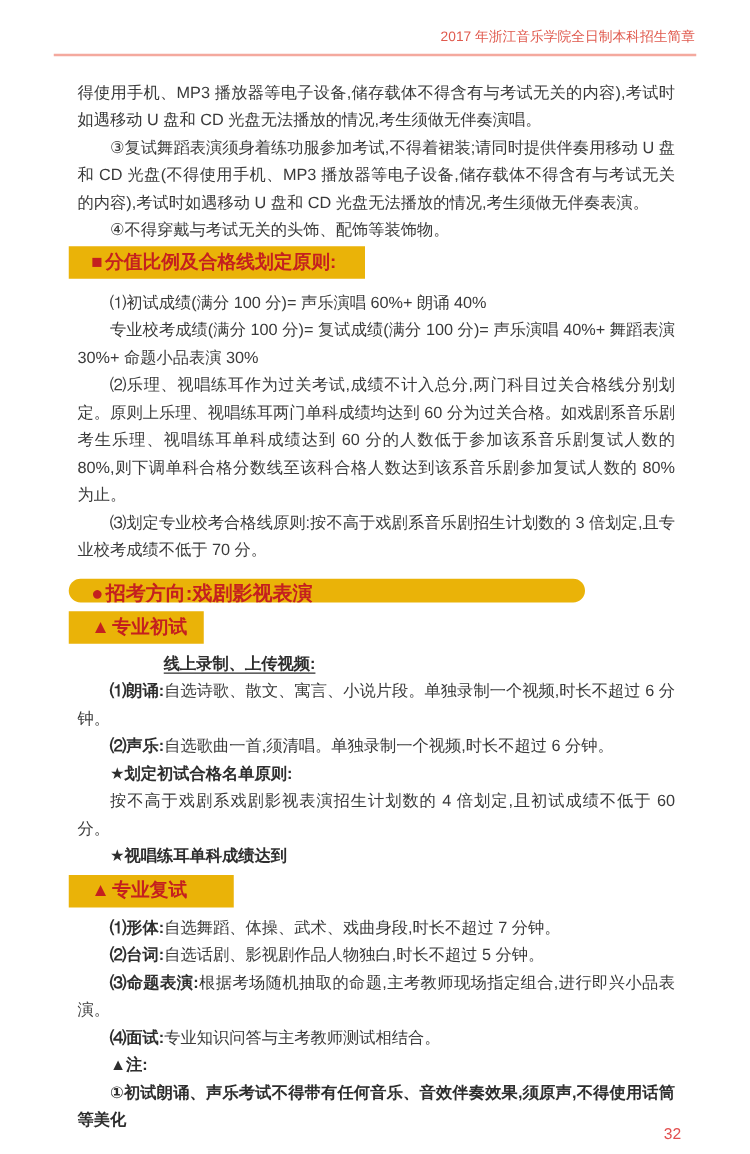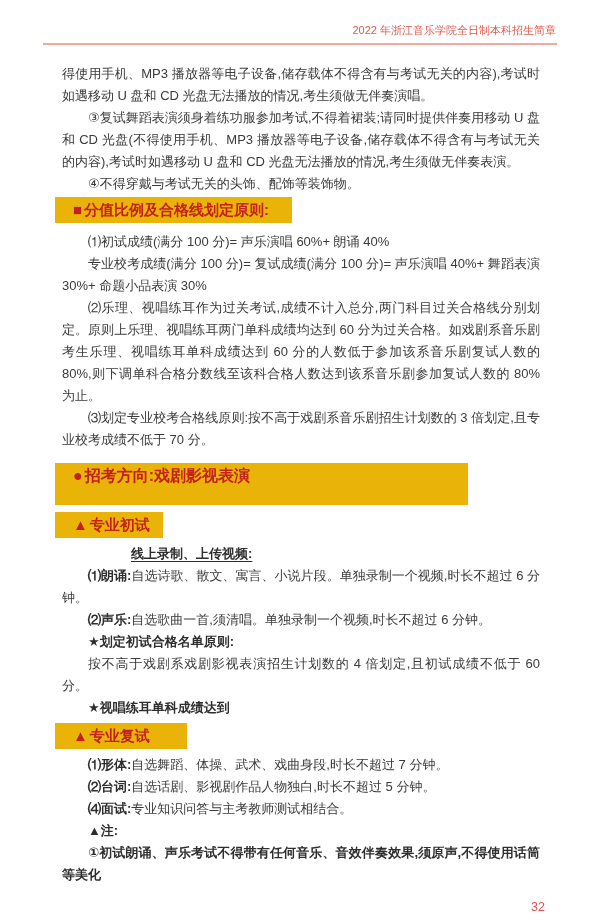--- a/index.html
+++ b/index.html
@@ -25,35 +25,35 @@
   .b{font-weight:bold;color:#2e2e2e;}
   .u-title{font-weight:bold;color:#2e2e2e;text-decoration:underline;text-underline-offset:3px;margin-left:43px;}
   .bar{
     background:#eab308;color:#c4201f;font-weight:bold;
     height:26px;line-height:26px;box-sizing:border-box;
     padding-left:18px;margin-left:-7px;
     text-indent:0;text-align:left;white-space:nowrap;overflow:hidden;
   }
   .bar .bullet{margin-right:2px;}
   .bar1{width:237px;font-size:15px;margin-top:2px;margin-bottom:8px;}
-  .bar2{width:413px;font-size:16px;height:42px;margin-top:12px;margin-bottom:7px;}
+  .bar2{width:413px;font-size:16px;height:19px;margin-top:12px;margin-bottom:7px;border-radius:12px;}
   .bar3{width:108px;font-size:15px;margin-top:7px;margin-bottom:5px;}
   .bar4{width:132px;font-size:15px;margin-top:4px;margin-bottom:5px;}
   .page-number{
     position:absolute;top:900px;left:531px;
     font-size:12.5px;color:#e25050;
   }
 </style>
 </head>
 <body>
 
 <div class="page">
 
   <div class="header">
-    <span>2022 年浙江音乐学院全日制本科招生简章</span>
+    <span>2017 年浙江音乐学院全日制本科招生简章</span>
   </div>
   <div class="header-rule"></div>
 
   <div class="content">
 
     <p>得使用手机、MP3 播放器等电子设备,储存载体不得含有与考试无关的内容),考试时如遇移动 U 盘和 CD 光盘无法播放的情况,考生须做无伴奏演唱。</p>
     <p class="ind">③复试舞蹈表演须身着练功服参加考试,不得着裙装;请同时提供伴奏用移动 U 盘和 CD 光盘(不得使用手机、MP3 播放器等电子设备,储存载体不得含有与考试无关的内容),考试时如遇移动 U 盘和 CD 光盘无法播放的情况,考生须做无伴奏表演。</p>
     <p class="ind">④不得穿戴与考试无关的头饰、配饰等装饰物。</p>
 
     <div class="bar bar1">
@@ -79,20 +79,21 @@
     <p class="ind"><span class="b">★划定初试合格名单原则:</span></p>
     <p class="ind">按不高于戏剧系戏剧影视表演招生计划数的 4 倍划定,且初试成绩不低于 60 分。</p>
     <p class="ind"><span class="b">★视唱练耳单科成绩达到</span></p>
 
     <div class="bar bar4">
       <span class="bullet">▲</span><span>专业复试</span>
     </div>
 
     <p class="ind"><span class="b">⑴形体:</span><span>自选舞蹈、体操、武术、戏曲身段,时长不超过 7 分钟。</span></p>
     <p class="ind"><span class="b">⑵台词:</span><span>自选话剧、影视剧作品人物独白,时长不超过 5 分钟。</span></p>
+    <p class="ind"><span class="b">⑶命题表演:</span><span>根据考场随机抽取的命题,主考教师现场指定组合,进行即兴小品表演。</span></p>
     <p class="ind"><span class="b">⑷面试:</span><span>专业知识问答与主考教师测试相结合。</span></p>
     <p class="ind"><span class="b">▲注:</span></p>
     <p class="ind"><span class="b">①初试朗诵、声乐考试不得带有任何音乐、音效伴奏效果,须原声,不得使用话筒等美化</span></p>
 
   </div>
 
   <div class="page-number">32</div>
 
 </div>
 

